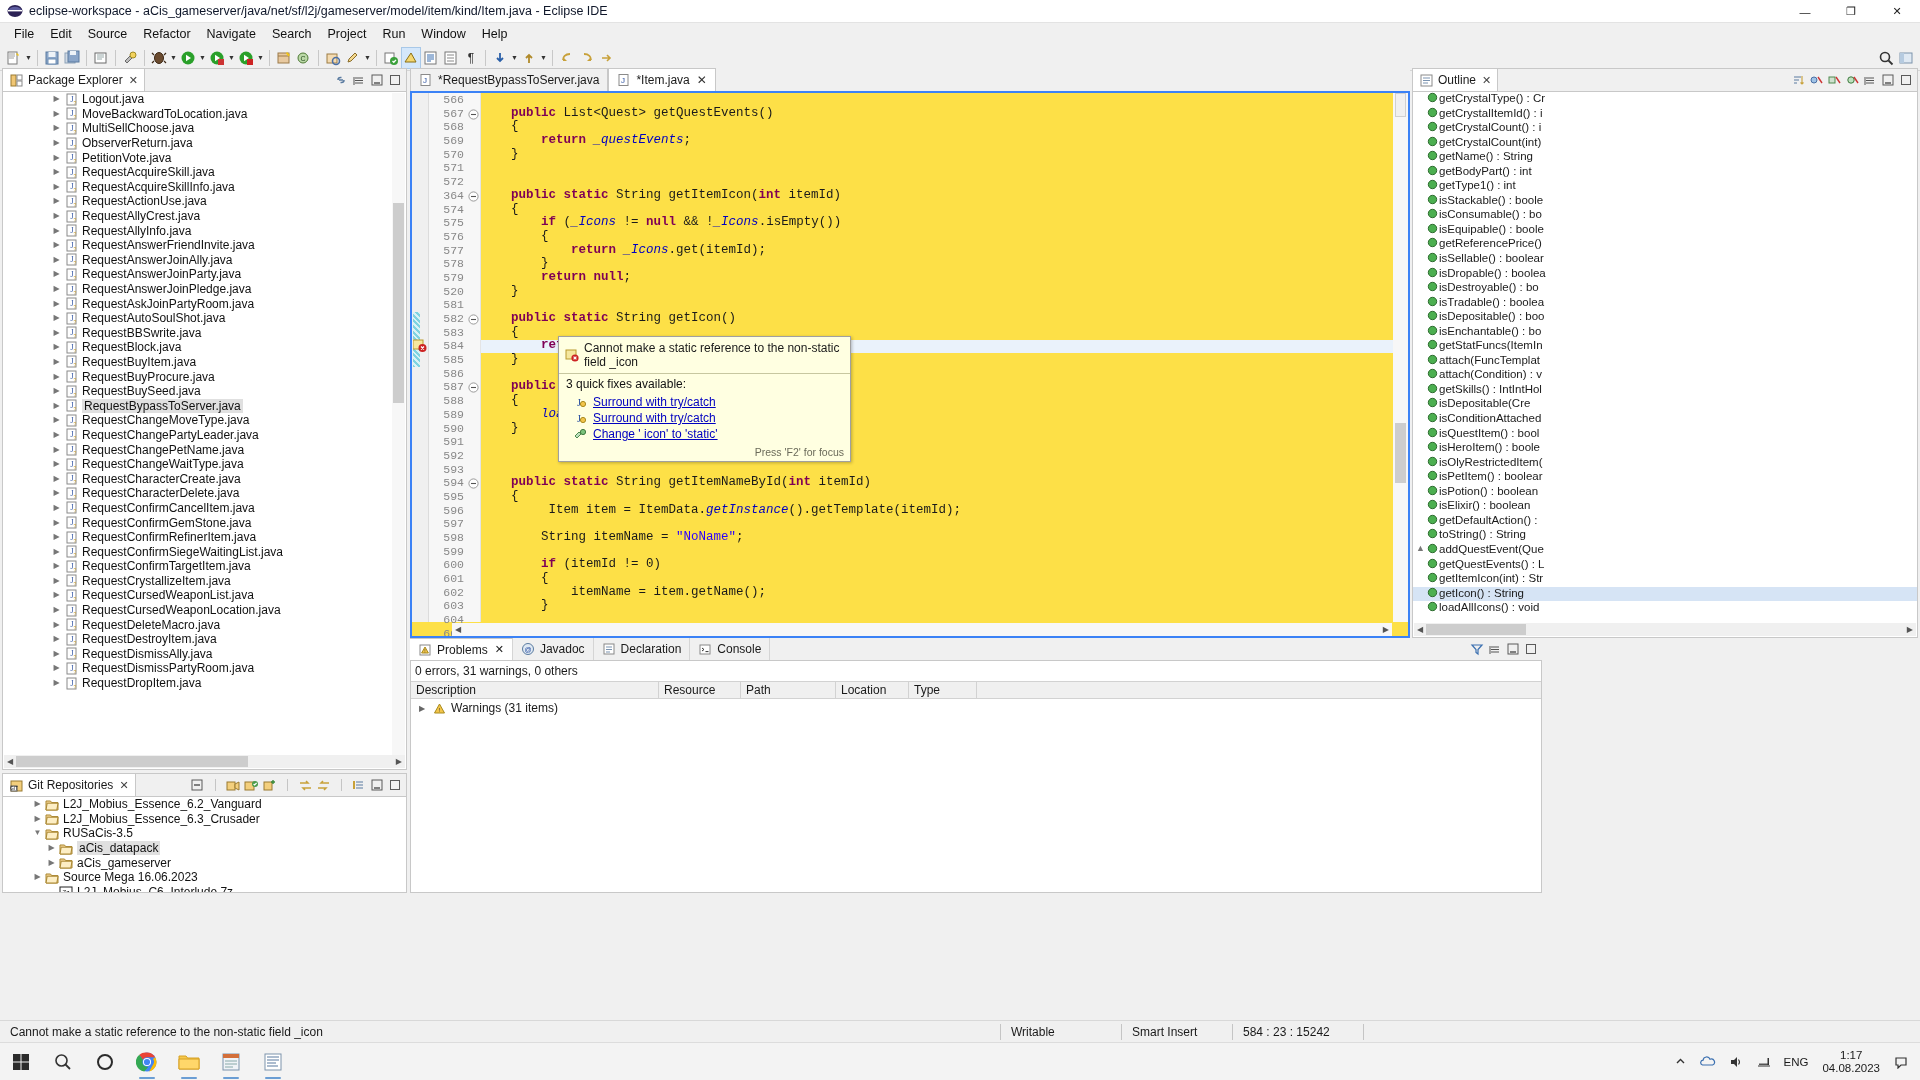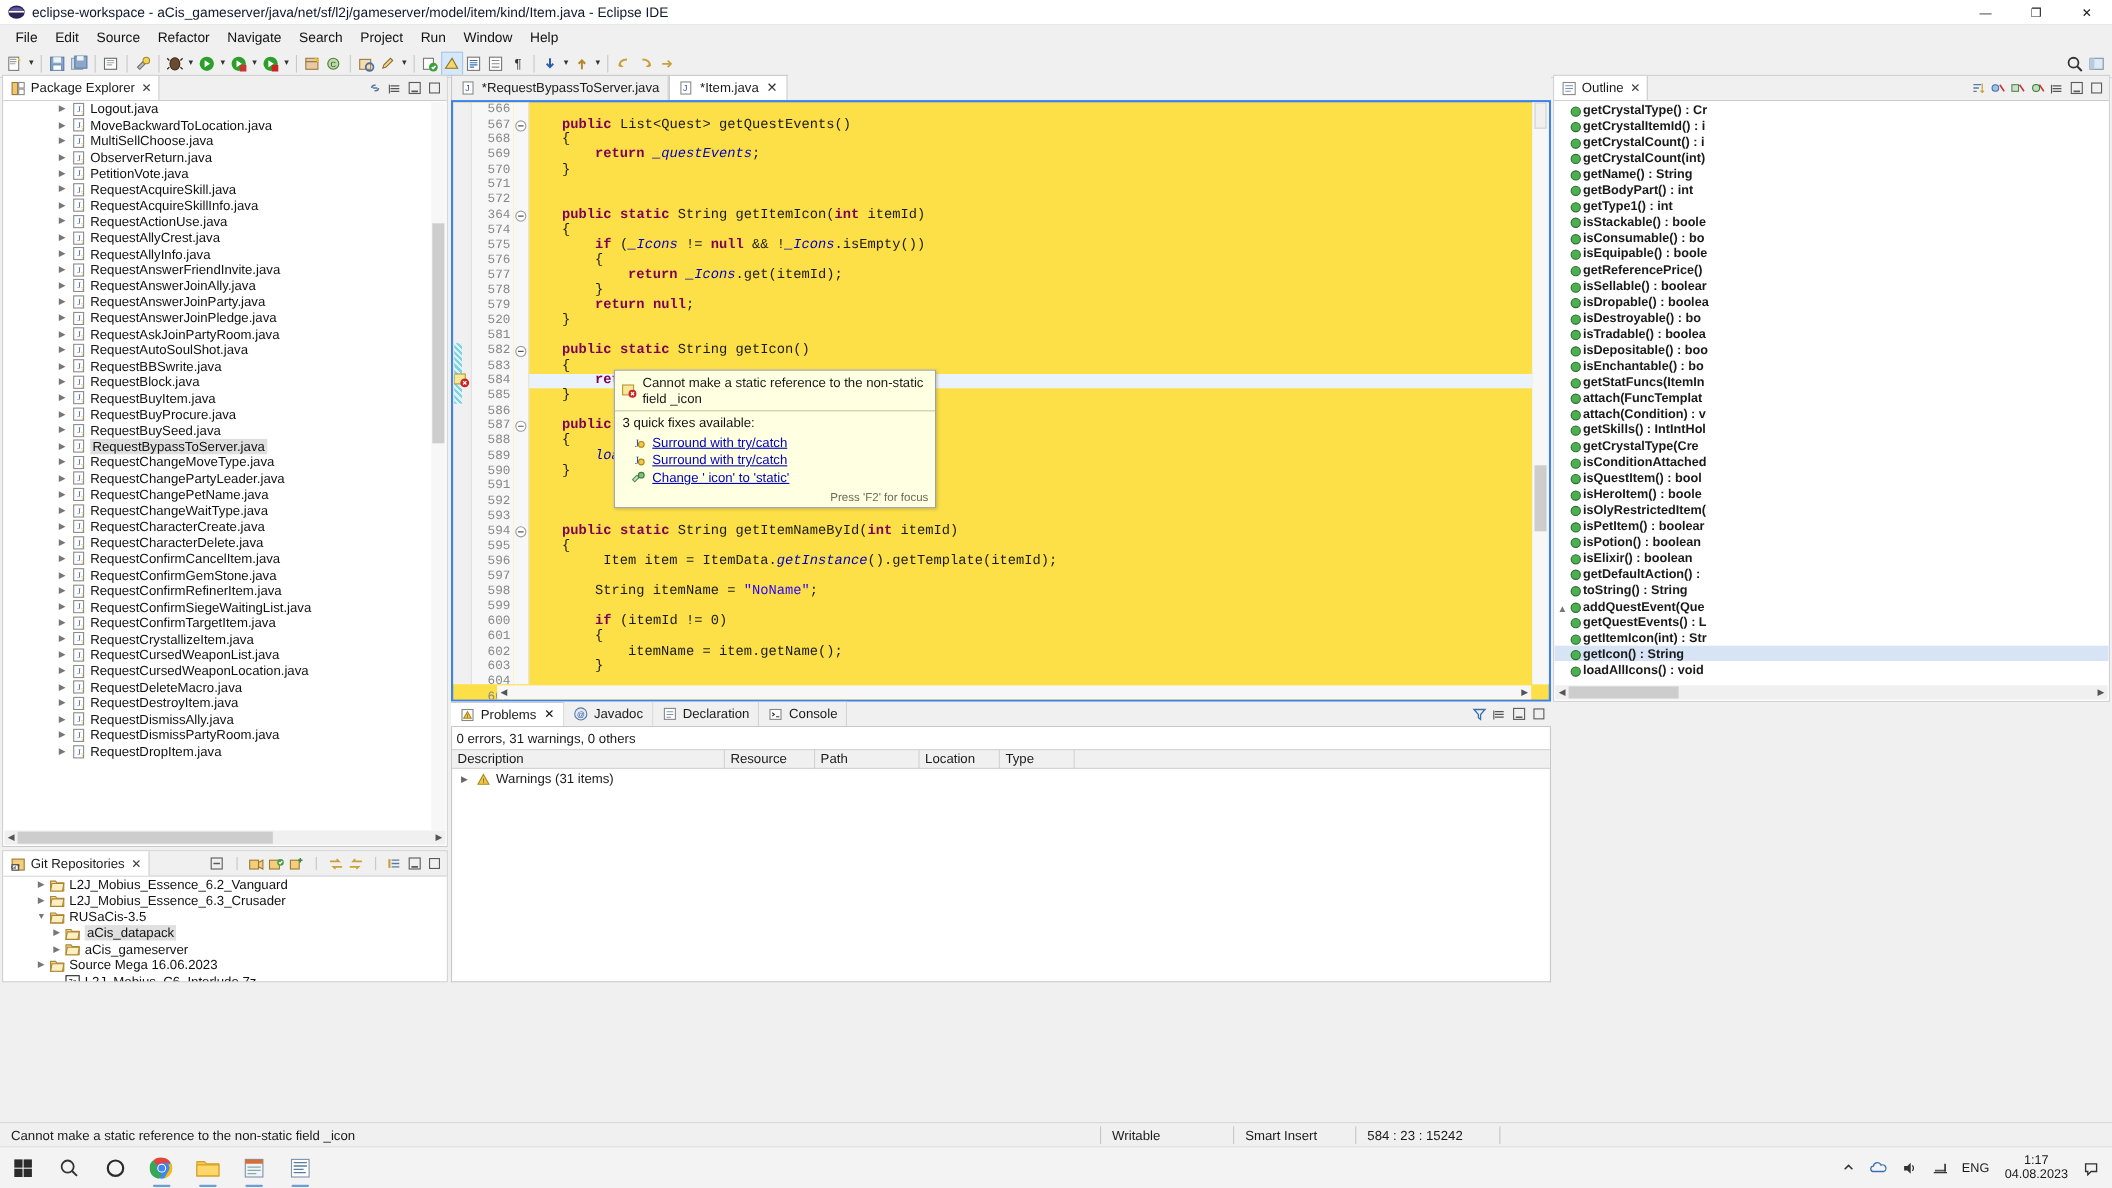--- a/index.html
+++ b/index.html
@@ -122,21 +122,21 @@
   .ptab.active { background:#fff; border-top: 1px solid #c8c8c8; }
   .ptab .pt-ic{ margin-right:5px; }
   .ptab .pt-close{ margin-left:7px; font-size:11px;}
   .psummary { font-size: 12px; padding: 3px 0 3px 4px; }
   .ptable-head { display:flex; height:18px; align-items:center; background:#f0f0f0;
                  border-top:1px solid #d2d2d2; border-bottom:1px solid #d2d2d2; font-size:12px; }
   .ptable-head > div { border-right: 1px solid #d2d2d2; height: 18px; line-height: 18px; padding-left: 5px; position: relative;}
   .prow { display:flex; height:18px; align-items:center; font-size:12px; }
 
   
-  .ol-row { height: 14.55px; display:flex; align-items:flex-end; white-space:nowrap; font-size:11.5px; padding-left:3px;font-weight:bold;}
+  .ol-row { height: 14.55px; display:flex; align-items:flex-start; white-space:nowrap; font-size:11.5px; padding-left:3px;}
   .ol-row .ol-dot { width: 14px; flex:0 0 14px; display:flex; align-items:center; justify-content:center;}
   .ol-row .ol-mod { width: 9px; flex: 0 0 9px; font-size: 9px; color:#777; }
   .ol-row.sel { background:#d6e4f5; }
 
   
   .statusbar { position: absolute; left:0; right:0; bottom: 38px; height: 22px; background:#f0f0f0;
                display:flex; align-items:center; font-size:12px; border-top:1px solid #d8d8d8; }
   .sb-cell { padding: 0 10px; height: 22px; display:flex; align-items:center; }
   .sb-sep { width:1px; height:16px; background:#c5c5c5; }
 
@@ -1351,21 +1351,21 @@
                   <circle cx="10" cy="5" r="2.6" fill="#7cc47c" stroke="#3e7a3e"></circle>
                 </svg>
             </span>
             <span class="qf-lbl">Change ' icon' to 'static'</span>
           </div>
           <div class="qf-foot">Press 'F2' for focus</div>
         </div>
       </div>
     </div>
 
-    <div class="view" style="left:410px; top:567px; width:1000px; height:255px; border:none; background:#f0f0f0;">
+    <div class="view" style="left:410px; top:567px; width:1132px; height:255px; border:none; background:#f0f0f0;">
       <div class="ptabs">
         <div class="ptab active">
           <span class="pt-ic ic">
             <svg width="14" height="14">
                 <rect x="2" y="2" width="10" height="10" fill="#fff" stroke="#888"></rect>
                 <path d="M7 4l3.4 6H3.6z" fill="#f3c54a" stroke="#a88a1d"></path>
                 <text x="7" y="9.6" font-size="5" text-anchor="middle" fill="#333">!</text>
               </svg>
           </span>
           <span>Problems</span>
@@ -1693,21 +1693,21 @@
               </span>
               <span>getSkills() : IntIntHol</span>
             </div>
             <div class="ol-row">
               <span class="ol-mod"></span>
               <span class="ol-dot">
                 <svg width="11" height="11">
                   <circle cx="5.5" cy="5.5" r="4.2" fill="#4caf50" stroke="#2e6b30"></circle>
                 </svg>
               </span>
-              <span>getCrystalType(Cre</span>
+              <span>isDepositable(Cre</span>
             </div>
             <div class="ol-row">
               <span class="ol-mod"></span>
               <span class="ol-dot">
                 <svg width="11" height="11">
                   <circle cx="5.5" cy="5.5" r="4.2" fill="#4caf50" stroke="#2e6b30"></circle>
                 </svg>
               </span>
               <span>isConditionAttached</span>
             </div>

